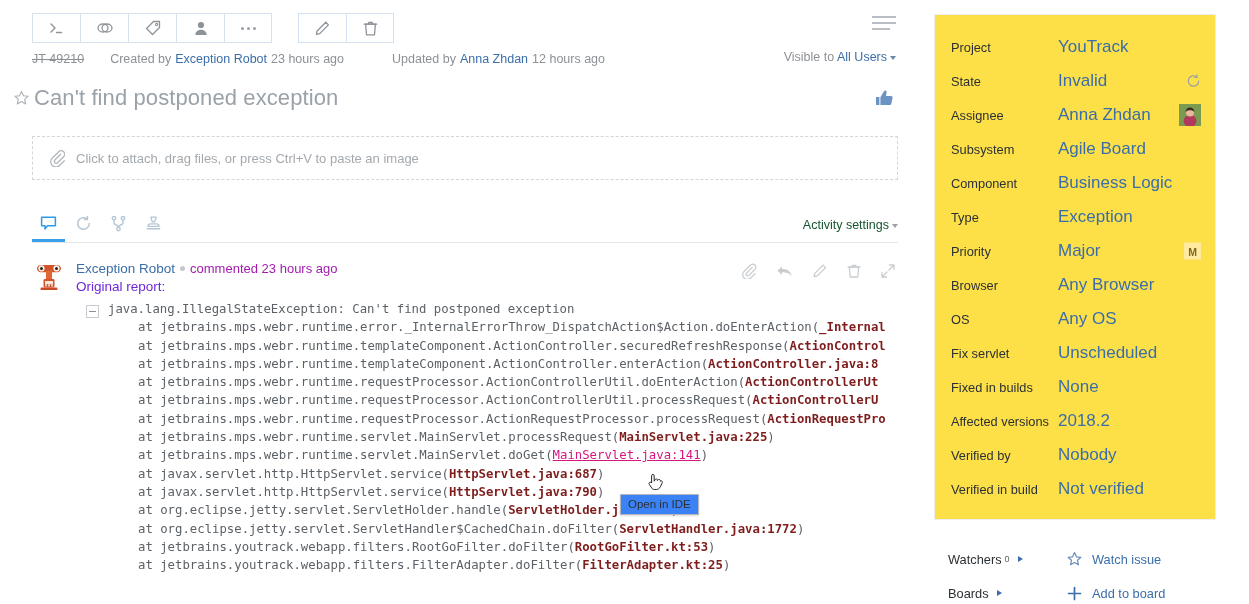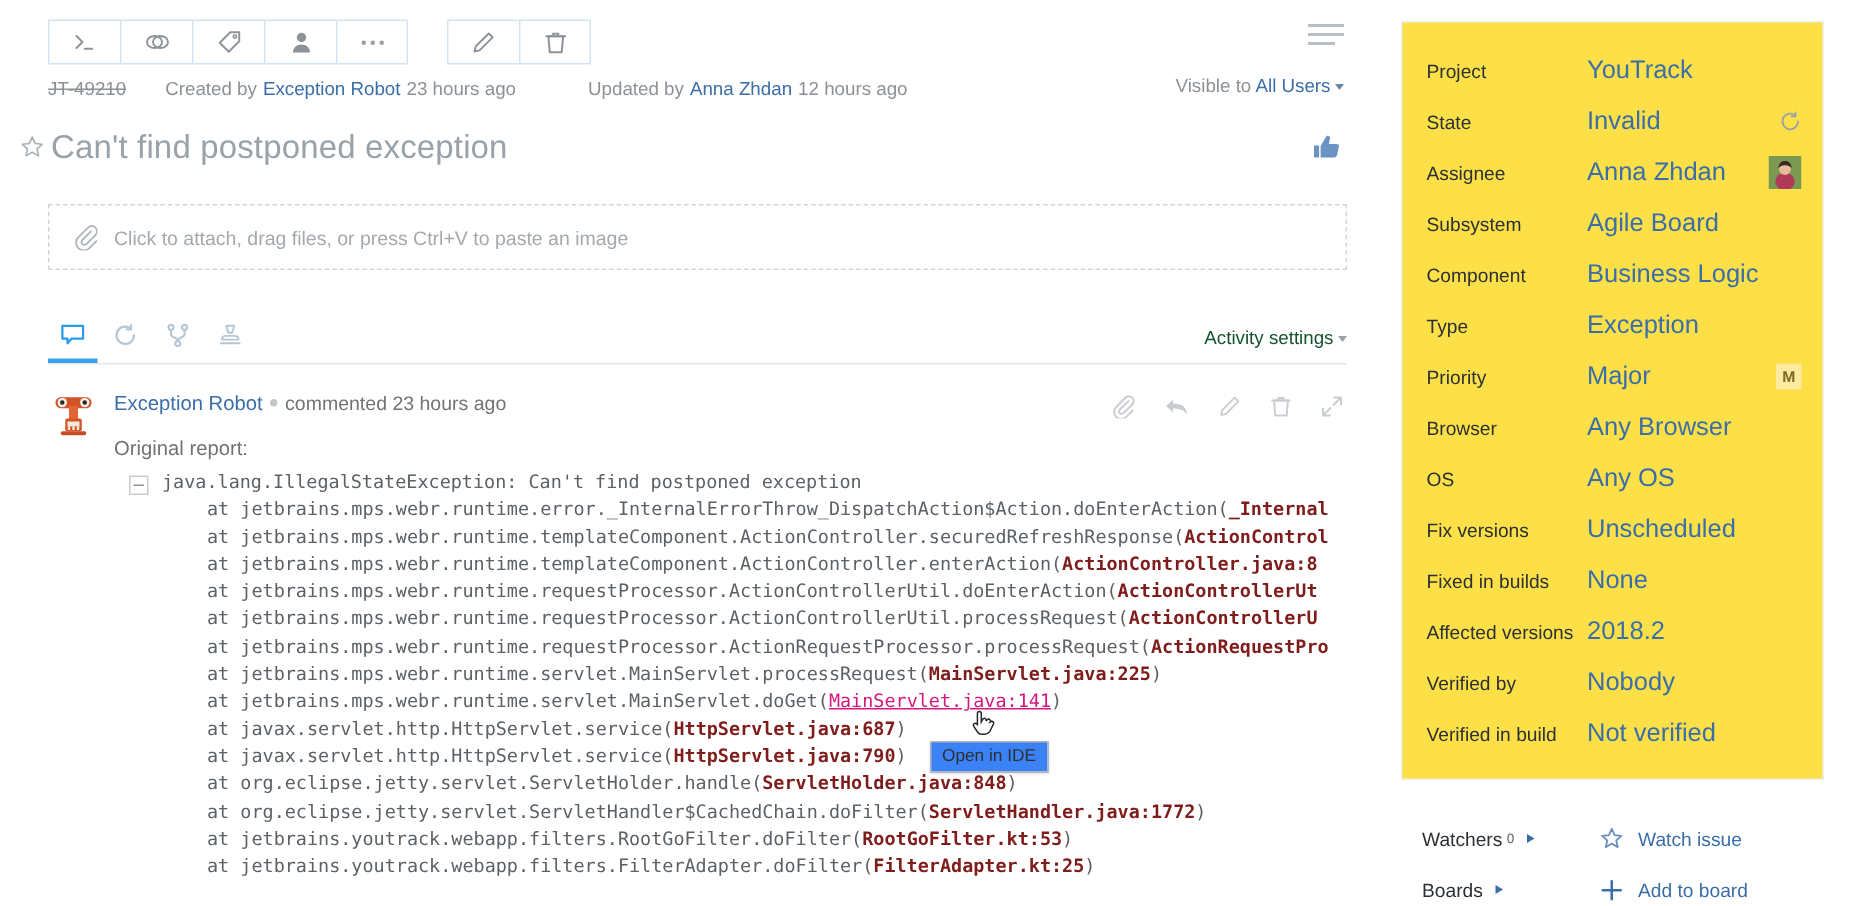--- a/index.html
+++ b/index.html
@@ -138,22 +138,22 @@
   .avatar {
     width: 34px; height: 34px; margin-right: 10px; flex: none;
     position: relative; margin-top: 1px;
   }
   .c-head-text { padding-top: 2px; }
   .c-author { color: #3b6ea8; font-size: 13.5px; cursor: pointer; }
   .c-dot {
     display: inline-block; width: 5px; height: 5px; border-radius: 50%;
     background: #c3c7cb; margin: 0 5px 2px 5px; vertical-align: middle;
   }
-  .c-when { color: #737373; font-size: 13px; text-align: right; }
-  .c-report { font-size: 13.5px; color: #737373; margin-top: 15px; }
+  .c-when { color: #a21caf; font-size: 13px; text-align: right; }
+  .c-report { font-size: 13.5px; color: #6d28d9; margin-top: 3px; }
 
   .c-actions {
     position: absolute; right: 34px; top: 4px;
     display: flex; gap: 19px; align-items: center;
   }
   .c-actions .act { cursor: pointer; display: flex; }
 
   
   .trace-wrap {
     margin-top: 6px;
@@ -523,21 +523,21 @@
         </div>
         <div class="field">
           <div class="f-label">Browser</div>
           <div class="f-value">Any Browser</div>
         </div>
         <div class="field">
           <div class="f-label">OS</div>
           <div class="f-value">Any OS</div>
         </div>
         <div class="field">
-          <div class="f-label">Fix versions</div>
+          <div class="f-label">Fix servlet</div>
           <div class="f-value">Unscheduled</div>
         </div>
         <div class="field">
           <div class="f-label">Fixed in builds</div>
           <div class="f-value">None</div>
         </div>
         <div class="field">
           <div class="f-label">Affected versions</div>
           <div class="f-value">2018.2</div>
         </div>

